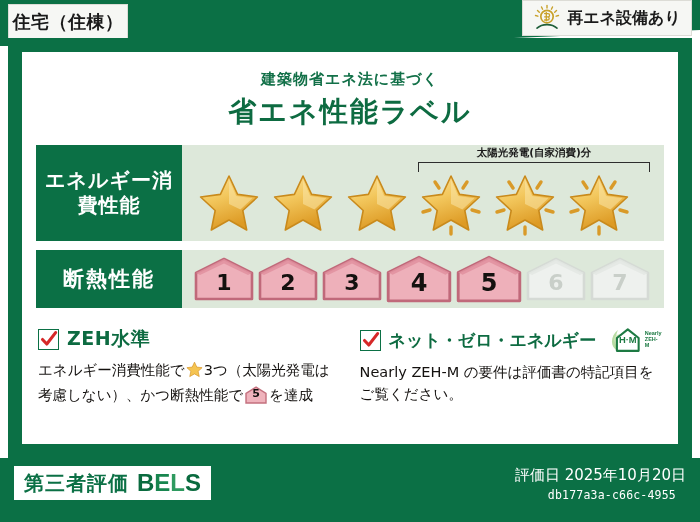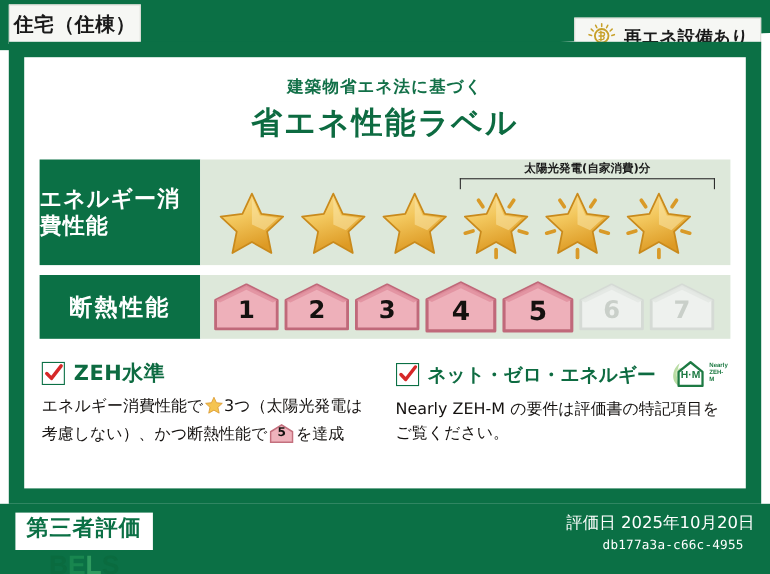--- a/index.html
+++ b/index.html
@@ -31,21 +31,21 @@
     box-sizing:border-box;
   }
   .chip-type{
     left:8px;top:4px;width:120px;height:36px;
   }
   .chip-type span{
     font-size:18px;font-weight:bold;color:#1a1a1a;letter-spacing:0.5px;
     font-family:"DejaVu Sans",sans-serif;
   }
   .chip-renew{
-    left:522px;top:16px;width:170px;height:36px;
+    left:522px;top:0;width:170px;height:36px;
     gap:6px;padding:12px 8px;
   }
   .chip-renew span.txt{
     font-size:16px;font-weight:bold;color:#1a1a1a;
     font-family:"DejaVu Sans",sans-serif;
   }
   .sun-icon{width:28px;height:28px;display:block;flex:0 0 28px;}
 
   
   .card{
@@ -77,21 +77,21 @@
 
   
   .rows{margin-top:14px;padding:0 14px;}
   .row{display:flex;align-items:stretch;}
   .row + .row{margin-top:9px;}
   .row-label{
     flex:0 0 146px;
     background:#0b7045;
     color:#ffffff;
     display:flex;align-items:center;justify-content:center;
-    text-align:left;
+    text-align:center;
     font-weight:bold;
     line-height:1.25;
     font-family:"DejaVu Sans",sans-serif;
   }
   .row-label.energy{font-size:20px;letter-spacing:1px;}
   .row-label.insul{font-size:21px;letter-spacing:2px;}
   .row-body{
     flex:1 1 auto;
     background:#dde8da;
     position:relative;
@@ -180,21 +180,21 @@
   .zehm-logo{display:inline-flex;align-items:center;gap:2px;vertical-align:-9px;margin-left:5px;}
 
   
   .footer{
     position:absolute;left:0;top:458px;width:700px;height:64px;
     background:#0b7045;
   }
   .bels-box{
     position:absolute;left:14px;top:8px;height:34px;
     background:#ffffff;display:flex;align-items:center;
-    padding:0 10px;gap:8px;flex-direction:column;
+    padding:0 10px;gap:8px;
   }
   .bels-jp{
     font-size:20px;font-weight:bold;color:#0b7045;letter-spacing:1px;
     font-family:"DejaVu Sans",sans-serif;
   }
   .bels-en{font-size:24px;font-weight:bold;letter-spacing:0px;font-family:"Liberation Sans",sans-serif;}
   .bels-en b:nth-child(1){color:#0a6b3f;}
   .bels-en b:nth-child(2){color:#18864f;}
   .bels-en b:nth-child(3){color:#2e9a5f;}
   .bels-en b:nth-child(4){color:#0a6b3f;}

